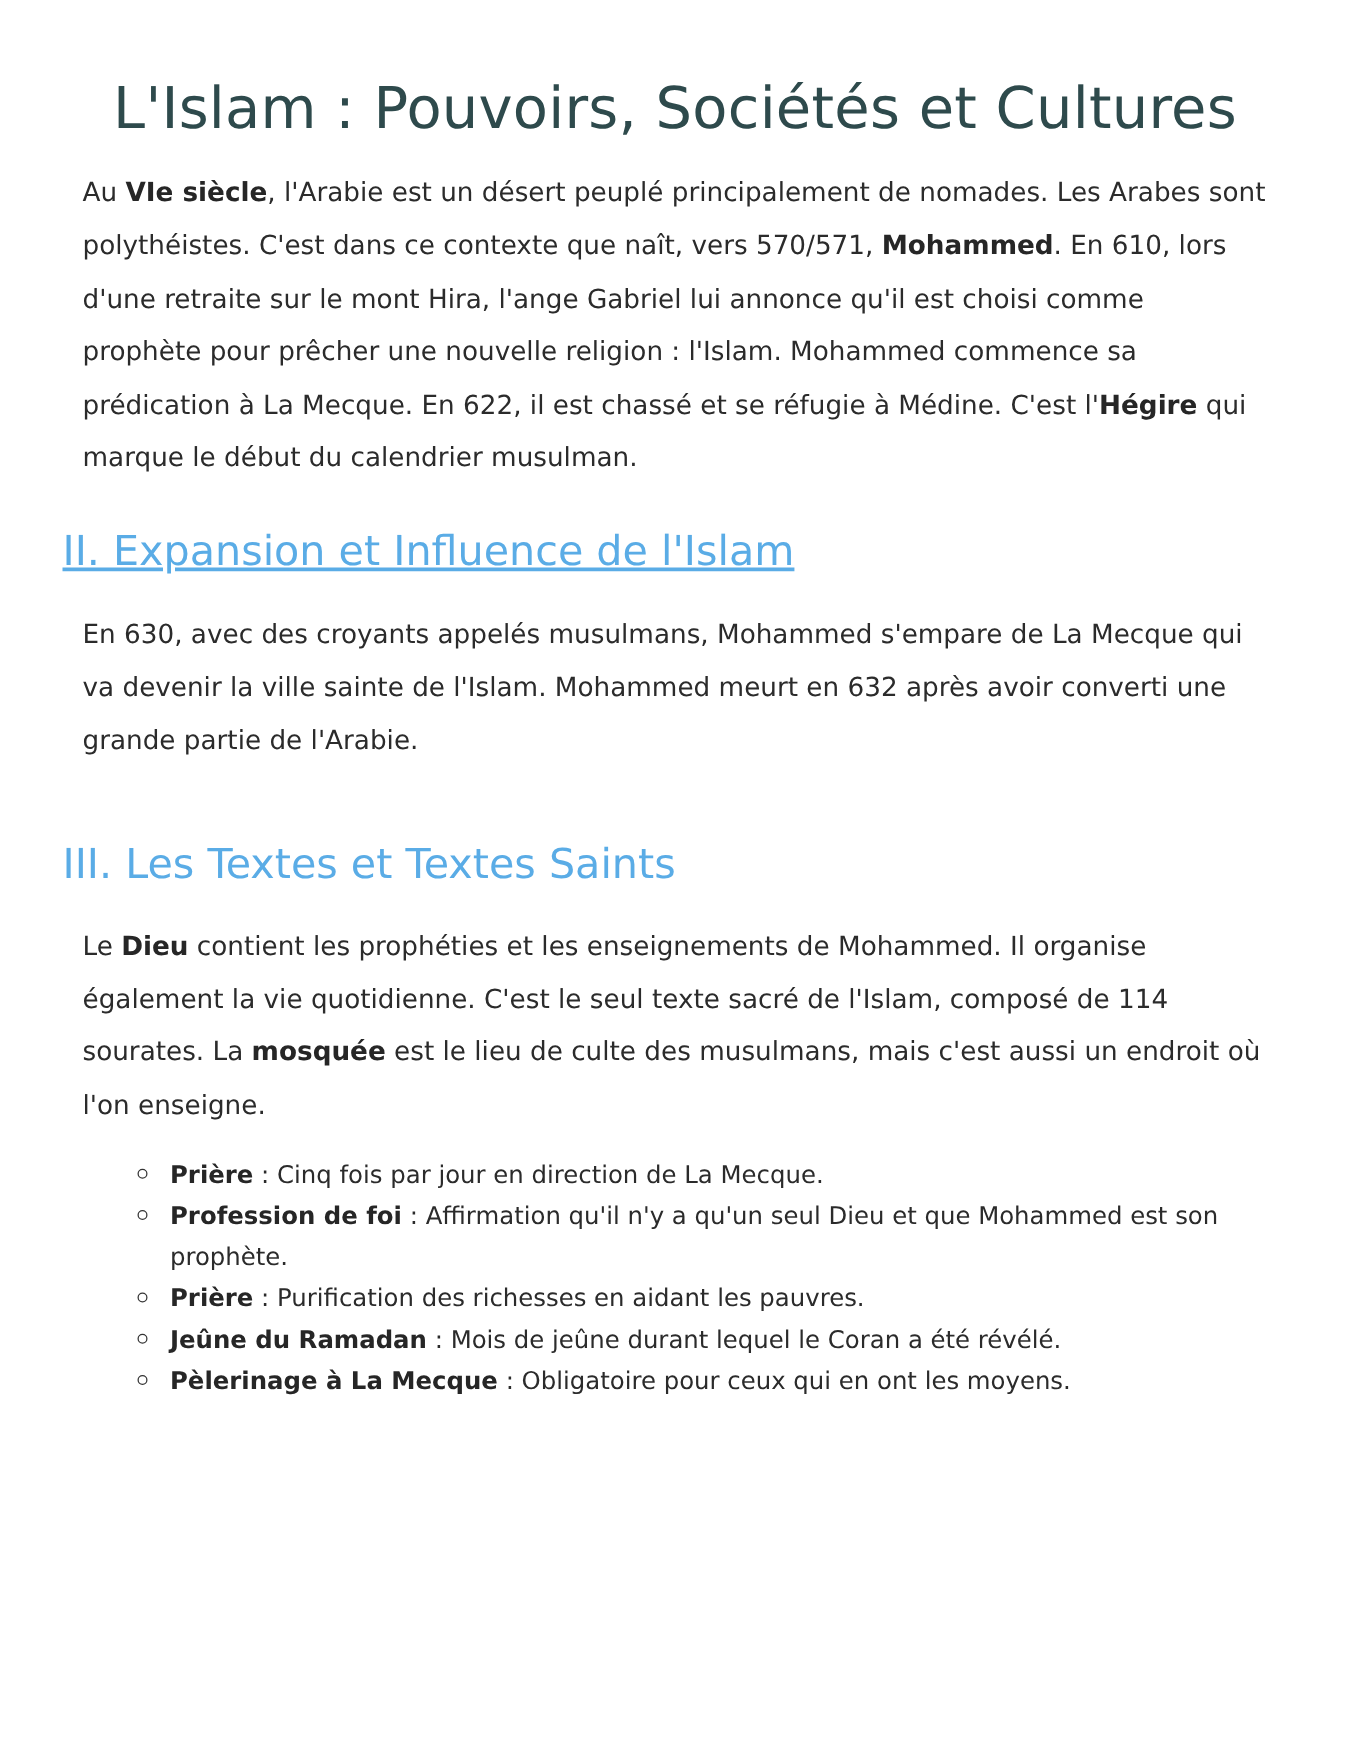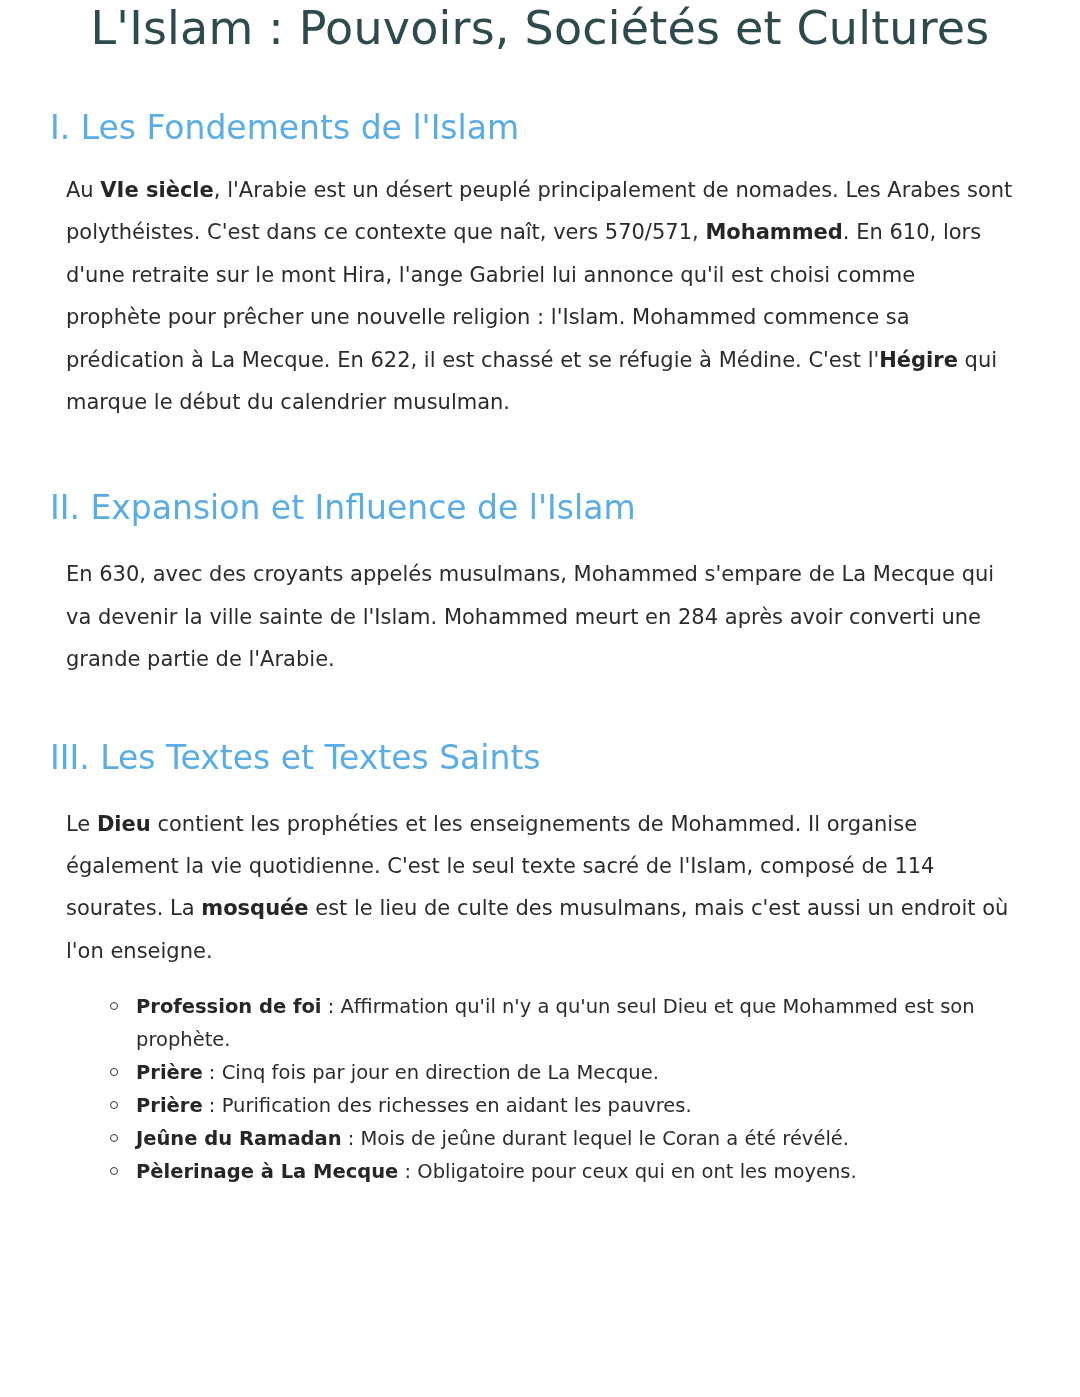--- a/index.html
+++ b/index.html
@@ -3,21 +3,21 @@
   <meta charset="utf-8">
   <style>
     html, body { margin: 0; padding: 0; background: #ffffff; }
     body {
       width: 1080px; height: 1397px; overflow: hidden;
       font-family: "DejaVu Sans", sans-serif;
       color: #2b2b2b;
     }
     .page { position: relative; padding: 0 50px; }
     h1 {
-      margin: 0; 
+      margin: 0; padding-top: 58px;
       text-align: center;
       font-weight: normal;
       font-size: 46px;
       color: #2e4a4c;
       letter-spacing: 0.2px;
       line-height: 56px;
     }
     h2 {
       margin: 0;
       font-weight: normal;
@@ -27,21 +27,21 @@
     }
     p {
       margin: 16px;
       font-size: 21px;
       line-height: 42.4px;
       color: #2b2b2b;
     }
     b { font-weight: bold; color: #262626; }
     .sec1-title { margin-top: 50px; }
     .sec1-body { margin-top: 19px; }
-    .sec2-title { margin-top: 63px; }
+    .sec2-title { margin-top: 32px; text-decoration: underline; }
     .sec2-body { margin-top: 23px; }
     .sec3-title { margin-top: 55px; }
     .sec3-body { margin-top: 23px; }
     .sec4-title { margin-top: 56px; }
     ul {
       list-style: none;
       margin: 18px 0 0 0;
       padding: 0 0 0 86px;
     }
     li {
@@ -58,37 +58,36 @@
       border-radius: 50%;
       box-sizing: border-box;
     }
   </style>
 </head>
 <body>
 
 <div class="page">
   <h1>L'Islam : Pouvoirs, Sociétés et Cultures</h1>
 
-  <h2 class="sec1-title">I. Les Fondements de l'Islam</h2>
   <p class="sec1-body">Au <b>VIe siècle</b>, l'Arabie est un désert peuplé principalement de nomades. Les Arabes sont polythéistes. C'est dans ce contexte que naît, vers 570/571, <b>Mohammed</b>. En 610, lors d'une retraite sur le mont Hira, l'ange Gabriel lui annonce qu'il est choisi comme prophète pour prêcher une nouvelle religion : l'Islam. Mohammed commence sa prédication à La Mecque. En 622, il est chassé et se réfugie à Médine. C'est l'<b>Hégire</b> qui marque le début du calendrier musulman.</p>
 
   <h2 class="sec2-title">II. Expansion et Influence de l'Islam</h2>
-  <p class="sec2-body">En 630, avec des croyants appelés musulmans, Mohammed s'empare de La Mecque qui va devenir la ville sainte de l'Islam. Mohammed meurt en 284 après avoir converti une grande partie de l'Arabie.</p>
+  <p class="sec2-body">En 630, avec des croyants appelés musulmans, Mohammed s'empare de La Mecque qui va devenir la ville sainte de l'Islam. Mohammed meurt en 632 après avoir converti une grande partie de l'Arabie.</p>
 
   <h2 class="sec3-title">III. Les Textes et Textes Saints</h2>
   <p class="sec3-body">Le <b>Dieu</b> contient les prophéties et les enseignements de Mohammed. Il organise également la vie quotidienne. C'est le seul texte sacré de l'Islam, composé de 114 sourates. La <b>mosquée</b> est le lieu de culte des musulmans, mais c'est aussi un endroit où l'on enseigne.</p>
 
   <ul>
     <li>
       <span class="bullet"></span>
-      <b>Profession de foi</b><span> : </span><span>Affirmation qu'il n'y a qu'un seul Dieu et que Mohammed est son prophète.</span>
+      <b>Prière</b><span> : </span><span>Cinq fois par jour en direction de La Mecque.</span>
     </li>
     <li>
       <span class="bullet"></span>
-      <b>Prière</b><span> : </span><span>Cinq fois par jour en direction de La Mecque.</span>
+      <b>Profession de foi</b><span> : </span><span>Affirmation qu'il n'y a qu'un seul Dieu et que Mohammed est son prophète.</span>
     </li>
     <li>
       <span class="bullet"></span>
       <b>Prière</b><span> : </span><span>Purification des richesses en aidant les pauvres.</span>
     </li>
     <li>
       <span class="bullet"></span>
       <b>Jeûne du Ramadan</b><span> : </span><span>Mois de jeûne durant lequel le Coran a été révélé.</span>
     </li>
     <li>

